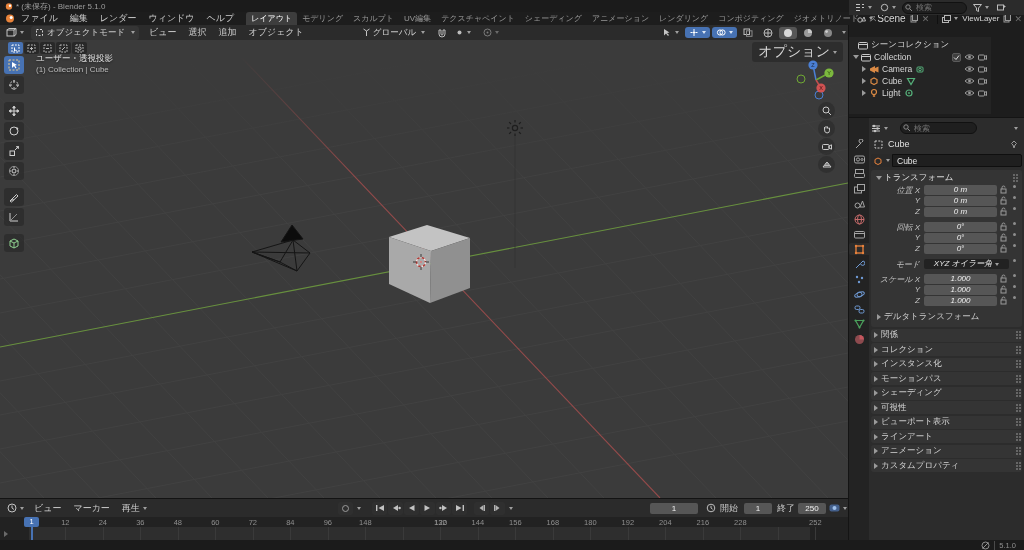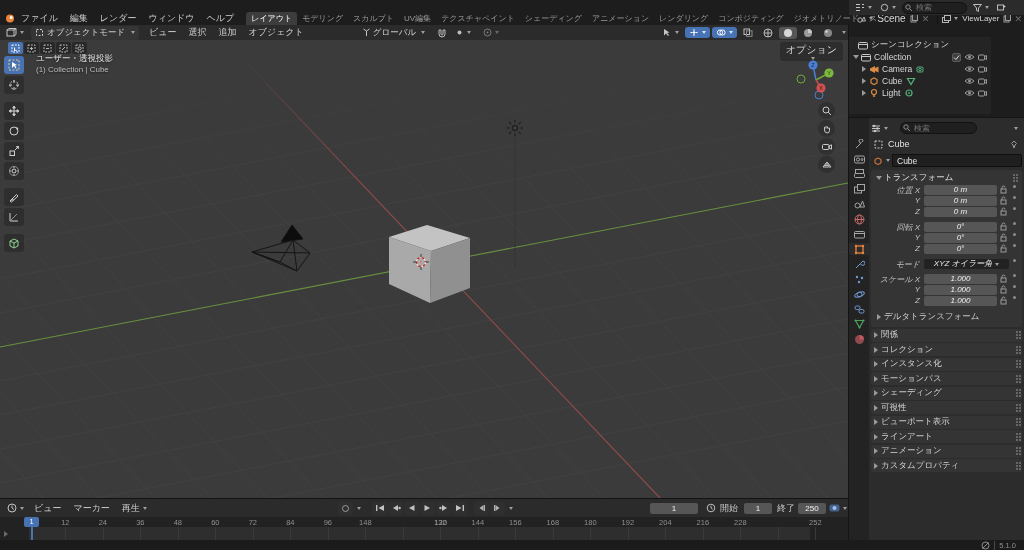--- a/index.html
+++ b/index.html
@@ -29,21 +29,21 @@
   .vp-label{color:#e8e8e8;font-size:8.5px;text-shadow:0 1px 2px rgba(0,0,0,.6);}
   .vp-sub{color:#bdbdbd;font-size:8px;text-shadow:0 1px 2px rgba(0,0,0,.6);}
   .toolcol{left:4px;top:16px;width:20px;display:flex;flex-direction:column;gap:2px;}
   .tool{width:20px;height:18px;background:#2c2c2ccc;border-radius:3px;display:flex;align-items:center;justify-content:center;}
   .tool.active{background:#4772b3;}
   .tgap{height:4px;}
   .modebtns{display:flex;gap:1px;}
   .mbtn{width:15px;height:12px;background:#262626d9;border-radius:2px;display:flex;align-items:center;justify-content:center;}
   .mbtn.active{background:#4772b3;}
   .navbtn{width:17px;height:17px;border-radius:50%;background:rgba(40,40,40,.55);display:flex;align-items:center;justify-content:center;}
-  .optbtn{background:#2a2a2acc;border-radius:3px;padding:1px 6px;display:flex;align-items:center;color:#d6d6d6;font-size:10px;flex-direction:column;}
+  .optbtn{background:#2a2a2acc;border-radius:3px;padding:1px 6px;display:flex;align-items:center;color:#d6d6d6;font-size:14px;}
   
   #rightcol{left:848px;top:25px;width:176px;height:515px;border-left:1px solid #141414;box-sizing:border-box;}
   .outliner-hdr{left:0;top:0;width:175px;height:15px;background:#2b2b2b;display:flex;align-items:center;padding:0 2px;box-sizing:border-box;}
   #outliner{left:0;top:12px;width:142px;height:77px;background:#242424;padding-top:2px;box-sizing:border-box;}
   .ol-row{display:flex;align-items:center;height:12px;padding:0 2px;font-size:8.5px;color:#d8d8d8;}
   .arr{width:0;height:0;border-top:3px solid transparent;border-bottom:3px solid transparent;
        border-left:4px solid #9a9a9a;display:inline-block;margin:0 3px;flex:none;}
   .arr.open{transform:rotate(90deg);}
   .srch{background:#1f1f1f;border:1px solid #111;border-radius:7px;color:#8a8a8a;font-size:8px;
         height:10px;padding:0 4px 0 13px;outline:none;font-family:inherit;}
@@ -81,20 +81,29 @@
   #statusbar{left:0;top:540px;width:1024px;height:10px;background:#1b1b1b;display:flex;align-items:center;
              justify-content:flex-end;padding-right:8px;box-sizing:border-box;color:#8f8f8f;font-size:7.5px;}
   .vdiv{border-left:1px solid #4a4a4a;padding-left:4px;margin-left:4px;}
   svg{display:block;}
 </style>
 </head>
 <body>
 
 <div id="app">
 
+  <div class="titlebar abs">
+    <span class="abs" style="left:5px;top:3px">
+      <svg width="8" height="7">
+          <circle cx="4" cy="3.5" r="3.2" fill="#e8833a"></circle>
+          <circle cx="5" cy="2.8" r="1.2" fill="#fff"></circle>
+        </svg>
+    </span>
+    <span style="margin-left:16px">* (未保存) - Blender 5.1.0</span>
+  </div>
 
   <div class="menubar abs">
     <span style="margin-left:5px">
       <svg width="10" height="9">
           <circle cx="5" cy="4.5" r="4" fill="#e8833a"></circle>
           <circle cx="6.2" cy="3.6" r="1.5" fill="#fff"></circle>
         </svg>
     </span>
     <span class="menu-item">ファイル</span>
     <span class="menu-item">編集</span>

